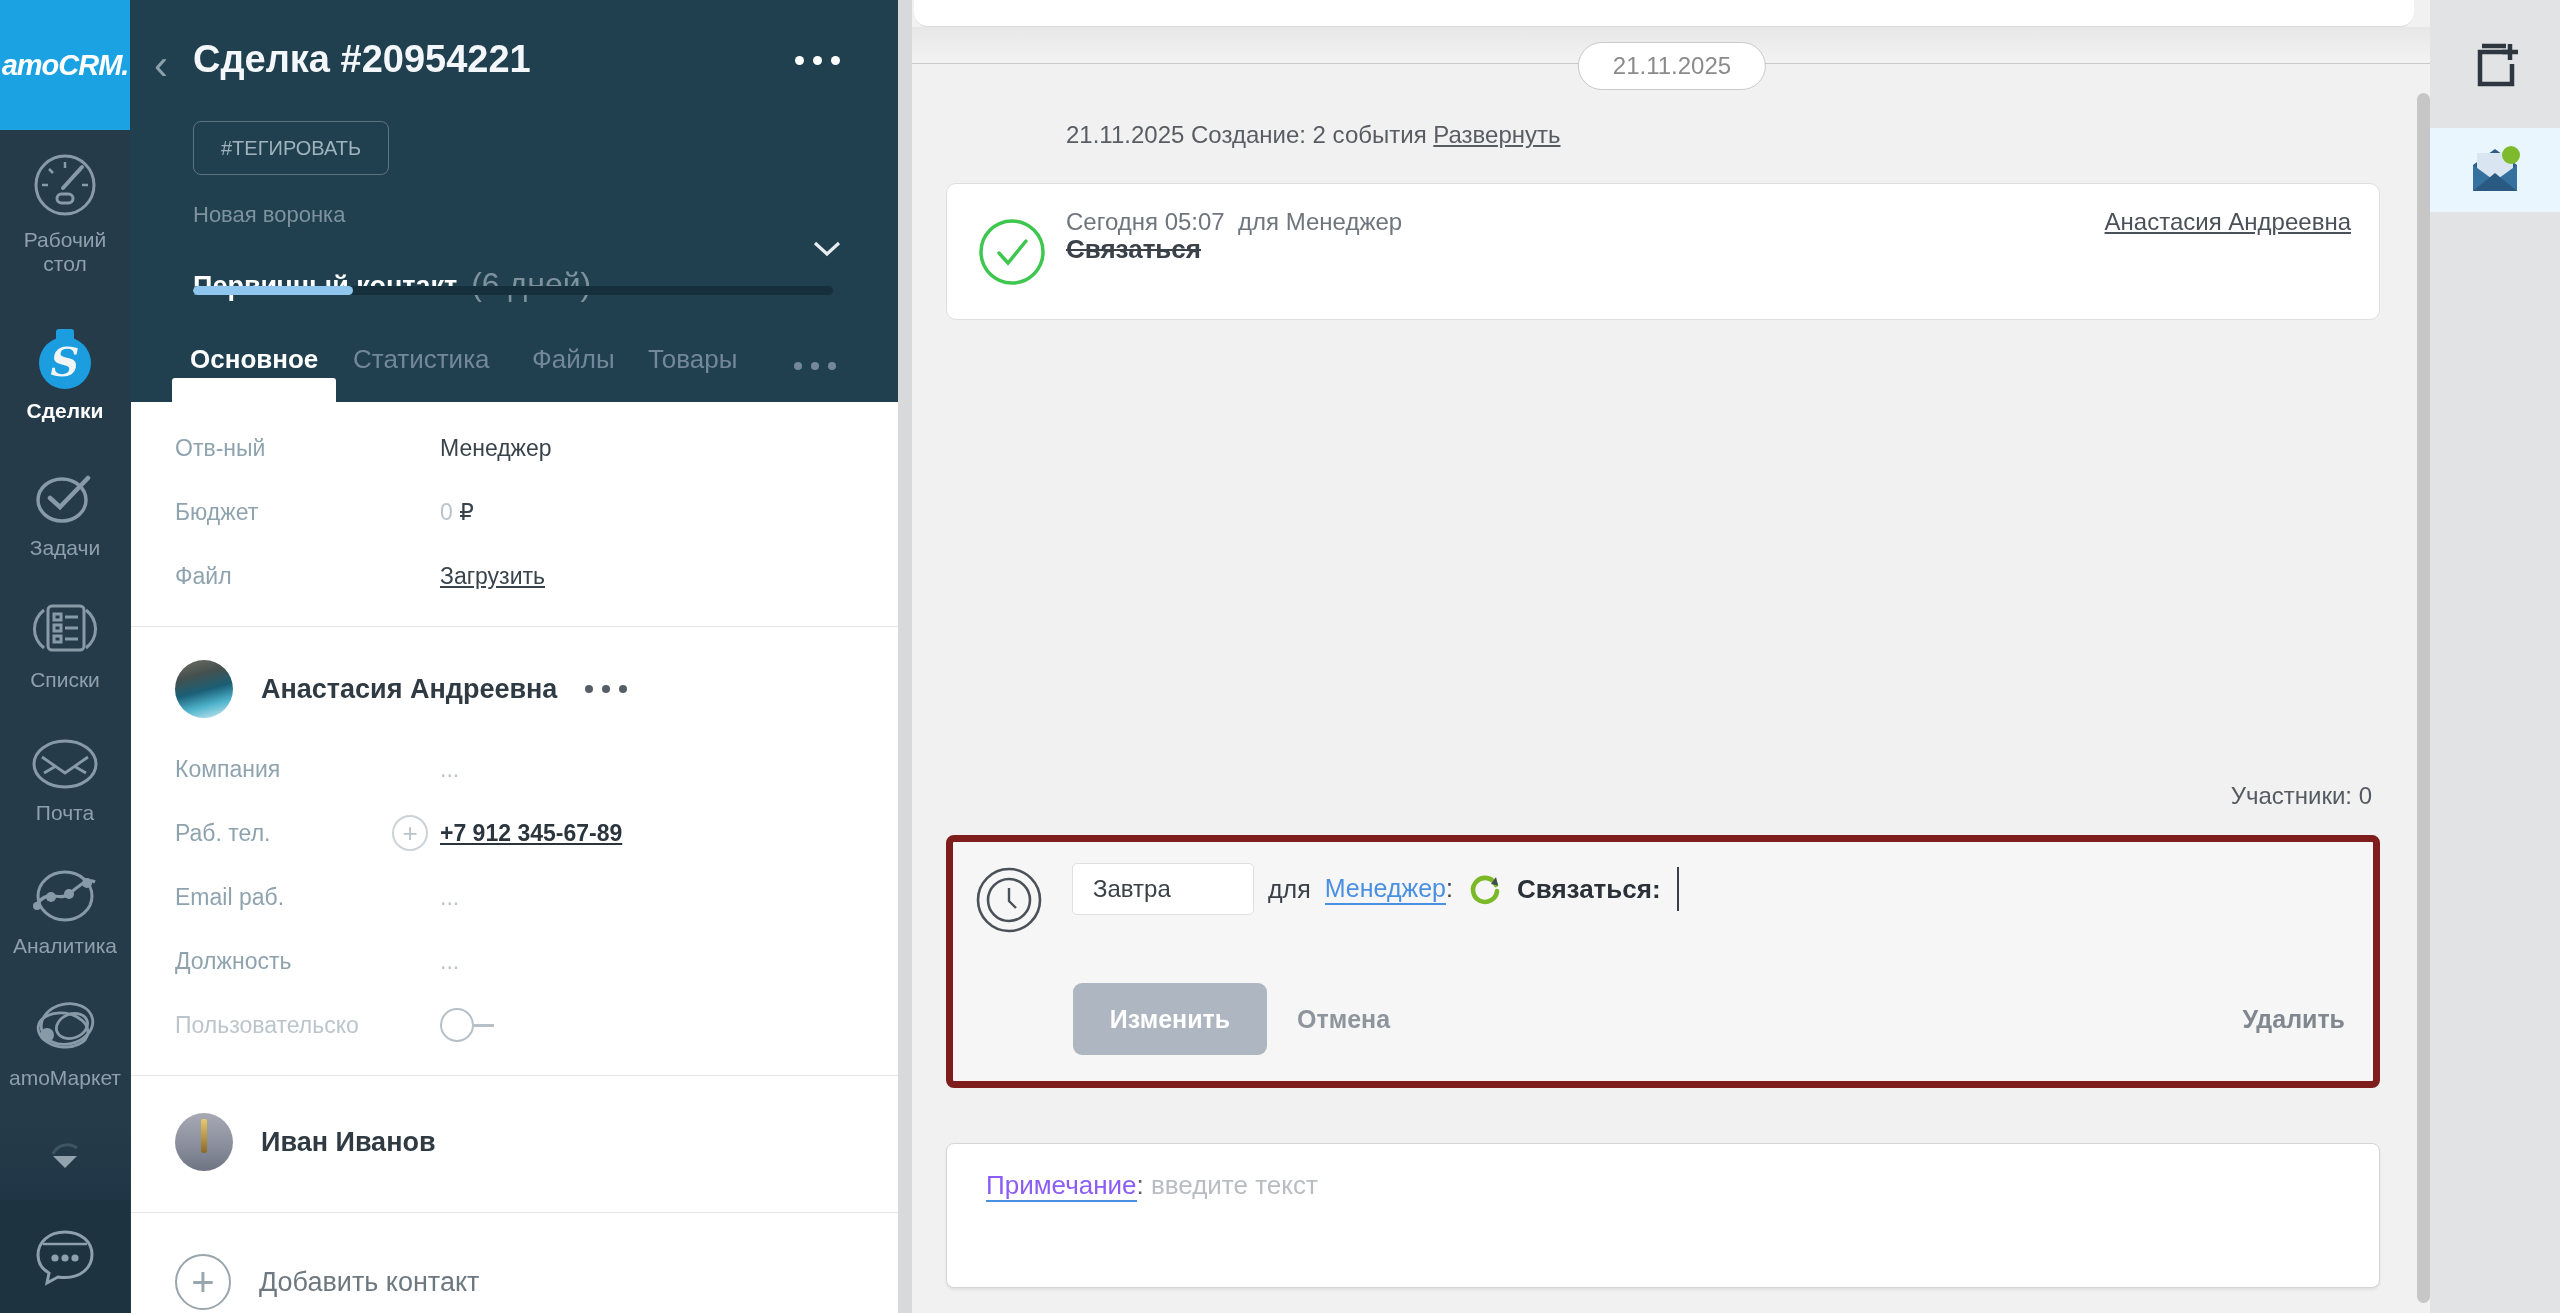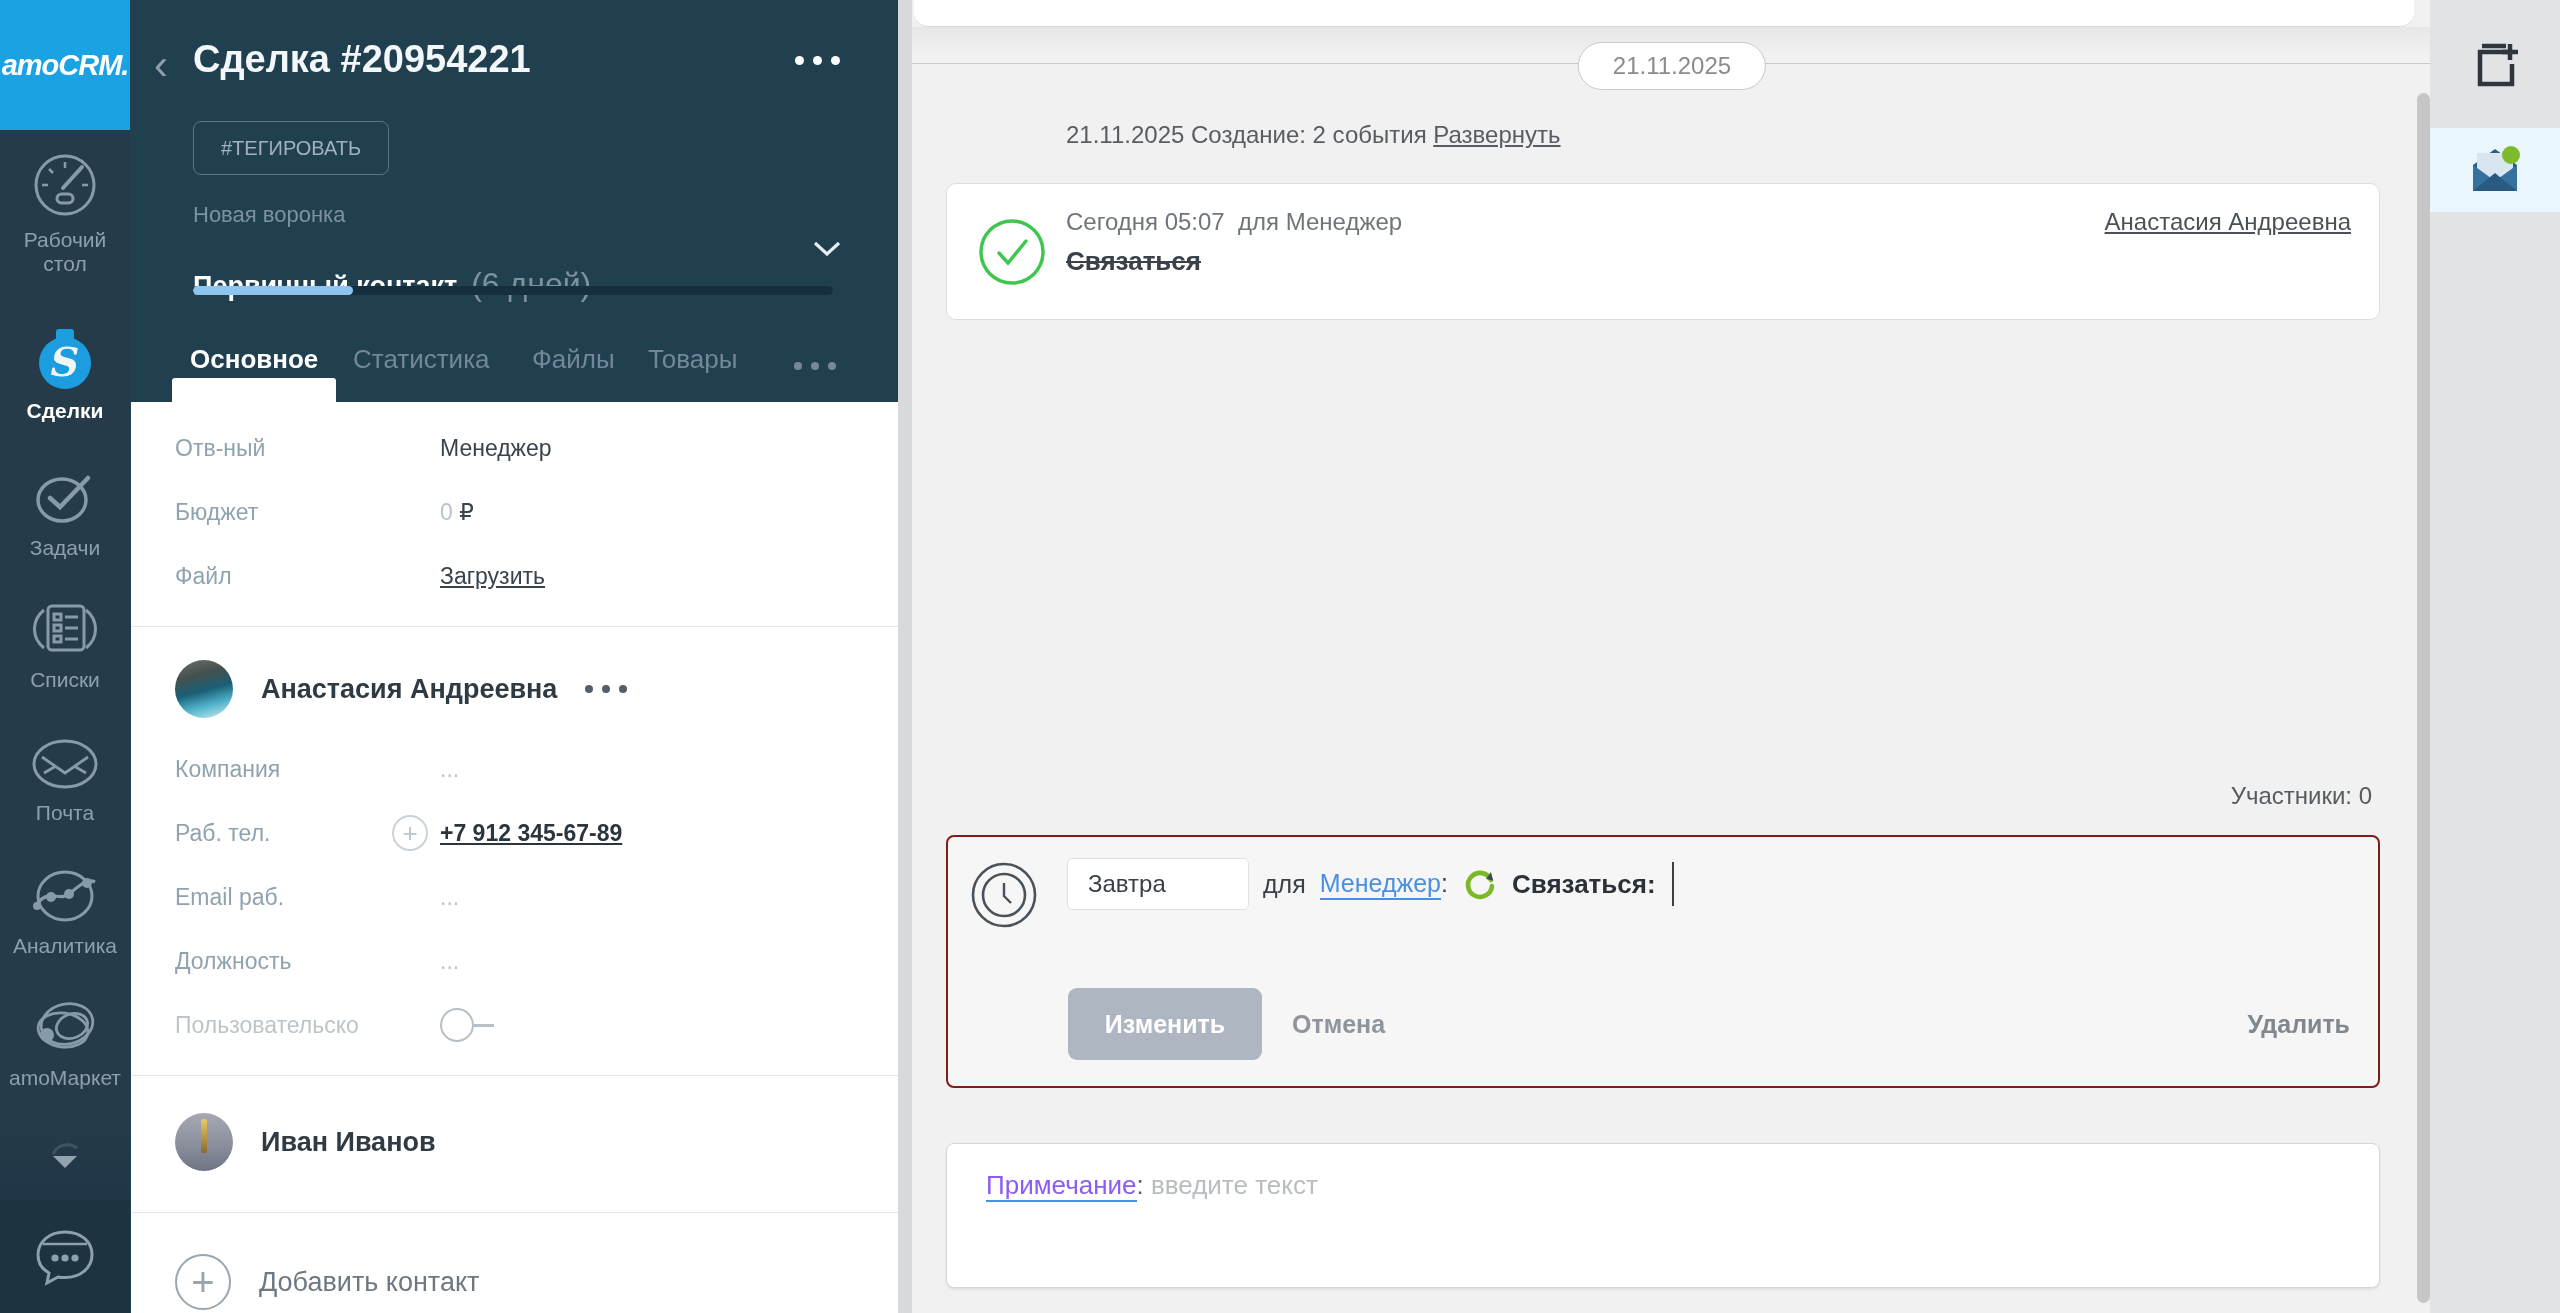--- a/index.html
+++ b/index.html
@@ -85,26 +85,26 @@
     background:#fff; border:1px solid #c9c9c9; border-radius:24px; color:#8b8b8b; font-size:24px;
     display:flex; align-items:center; }
   .summary { position:absolute; left:154px; top:121px; font-size:24px; color:#585d63; }
   .summary .expand { text-decoration:underline; cursor:pointer; }
 
   .task-card { position:absolute; left:34px; top:183px; width:1434px; height:137px; background:#fff;
     border:1px solid #dedede; border-radius:10px; }
   .check-circle { position:absolute; left:30px; top:50%; transform:translateY(-50%); cursor:pointer; }
   .task-time { position:absolute; left:119px; top:24px; font-size:24px; color:#6e757c; }
   .task-author { position:absolute; right:28px; top:24px; font-size:24px; color:#4b5158; text-decoration:underline; cursor:pointer; }
-  .task-done-text { position:absolute; left:119px; top:62px; font-size:26px; font-weight:bold; color:#3a4149; text-decoration:line-through; }
+  .task-done-text { position:absolute; left:119px; top:50px; font-size:26px; font-weight:bold; color:#3a4149; text-decoration:line-through; }
 
   .participants { position:absolute; top:782px; right:60px; font-size:24px; color:#565b61; }
 
   .composer { position:absolute; left:34px; top:835px; width:1434px; height:253px; background:#f6f6f6;
-    border:2px solid #7f1d1d; border-radius:8px; cursor:text; }
+    border:7px solid #7f1d1d; border-radius:8px; cursor:text; }
   .clock { position:absolute; left:22px; top:24px; }
   .composer-line { position:absolute; left:119px; top:20px; height:54px; display:flex; align-items:center; gap:14px; }
   .date-input { width:182px; height:52px; background:#fff; border:1px solid #e0e0e0; border-radius:5px;
     font-size:24px; color:#3a4047; padding:0 20px; font-family:inherit; }
   .c-text { font-size:25px; color:#3a4047; }
   .assignee-link { font-size:25px; color:#4a90e2; border-bottom:2px solid #4a90e2; cursor:pointer; }
   .task-type { font-size:26px; font-weight:bold; color:#2b3138; }
   .caret { width:2px; height:44px; background:#3a4047; margin-left:2px; }
   .composer-buttons { position:absolute; left:0; bottom:26px; width:100%; height:72px; }
   .btn-submit { position:absolute; left:120px; top:0; width:194px; height:72px; background:#aeb6c2; border:none;

